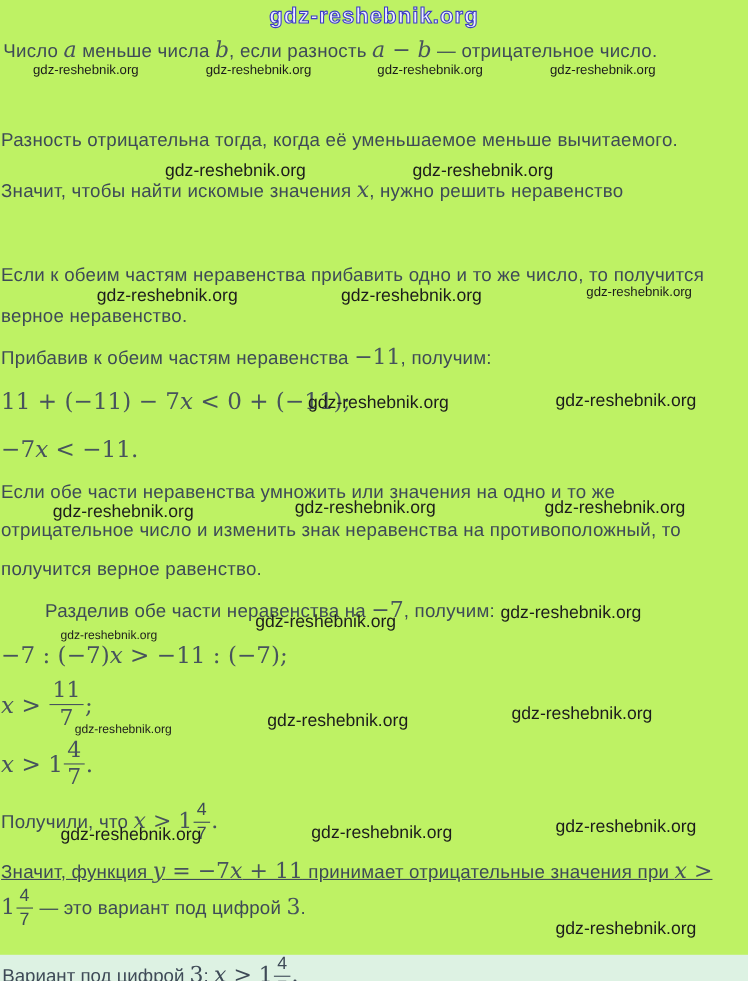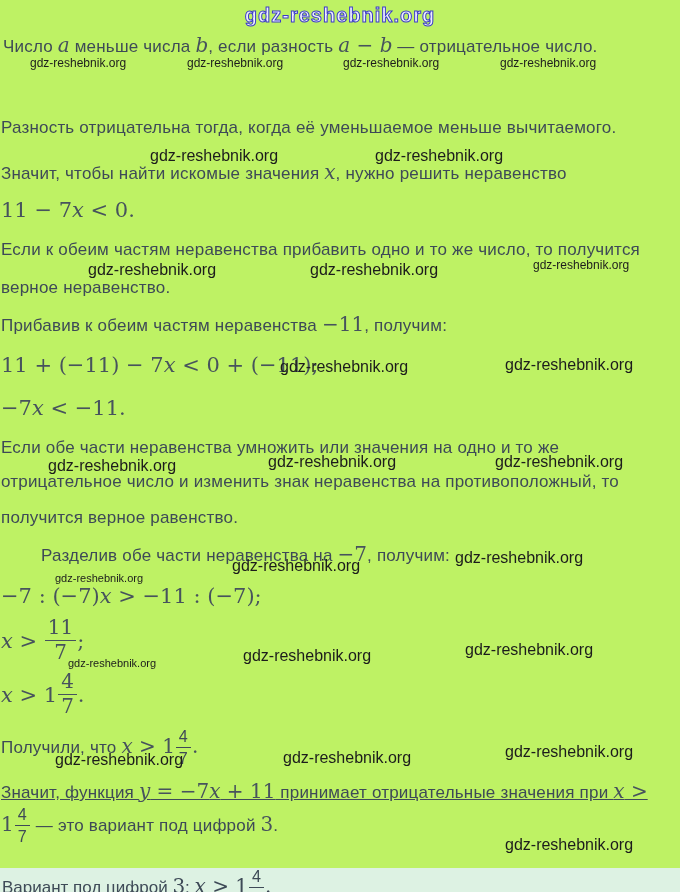--- a/index.html
+++ b/index.html
@@ -26,21 +26,20 @@
   .bar .n,.bar .v{font-family:"DejaVu Serif",serif;font-size:20px;color:#3e4a57;}
 </style>
 </head>
 <body>
 
 <div id="page">
   <div class="header">gdz-reshebnik.org</div>
 <div class="blk p" style="left: 3px; top: 33px;"><span class="t">Число </span><span class="v">a</span><span class="t"> меньше числа </span><span class="v">b</span><span class="t">, если разность </span><span class="v">a − b</span><span class="t"> — отрицательное число.</span></div>
     <div class="blk p" style="left: 1px; top: 160px;"><span class="t">Значит, чтобы найти искомые значения </span><span class="v">x</span><span class="t">, нужно решить неравенство</span></div>
     <div class="blk p" style="left: 1px; top: 117px;"><span class="t">Разность отрицательна тогда, когда её уменьшаемое меньше вычитаемого.</span></div>
-    <div class="blk eq" style="left: 1px; top: 198px;"><span class="n">11 − 7</span><span class="v">x</span><span class="n"> &lt; 0.</span></div>
     <div class="blk p" style="left: 1px; top: 239px;"><span class="t">Если к обеим частям неравенства прибавить одно и то же число, то получится</span></div>
     <div class="blk p" style="left: 1px; top: 277px;"><span class="t">верное неравенство.</span></div>
     <div class="blk p" style="left: 1px; top: 312px;"><span class="t">Прибавив к обеим частям неравенства </span><span class="n">−11</span><span class="t">, получим:</span></div>
     <div class="blk eq" style="left: 1px; top: 353px;"><span class="n">11 + (−11) − 7</span><span class="v">x</span><span class="n"> &lt; 0 + (−11);</span></div>
     <div class="blk eq" style="left: 1px; top: 396px;"><span class="n">−7</span><span class="v">x</span><span class="n"> &lt; −11.</span></div>
     <div class="blk p" style="left: 1px; top: 437px;"><span class="t">Если обе части неравенства умножить или значения на одно и то же</span></div>
     <div class="blk p" style="left: 1px; top: 471px;"><span class="t">отрицательное число и изменить знак неравенства на противоположный, то</span></div>
     <div class="blk p" style="left: 1px; top: 507px;"><span class="t">получится верное равенство.</span></div>
     <div class="blk p" style="left: 1px; top: 542px; padding-left: 40px;"><span class="t">Разделив обе части неравенства на </span><span class="n">−7</span><span class="t">, получим:</span></div>
     <div class="blk eq" style="left: 1px; top: 584px;"><span class="n">−7 : (−7)</span><span class="v">x</span><span class="n"> &gt; −11 : (−7);</span></div>

